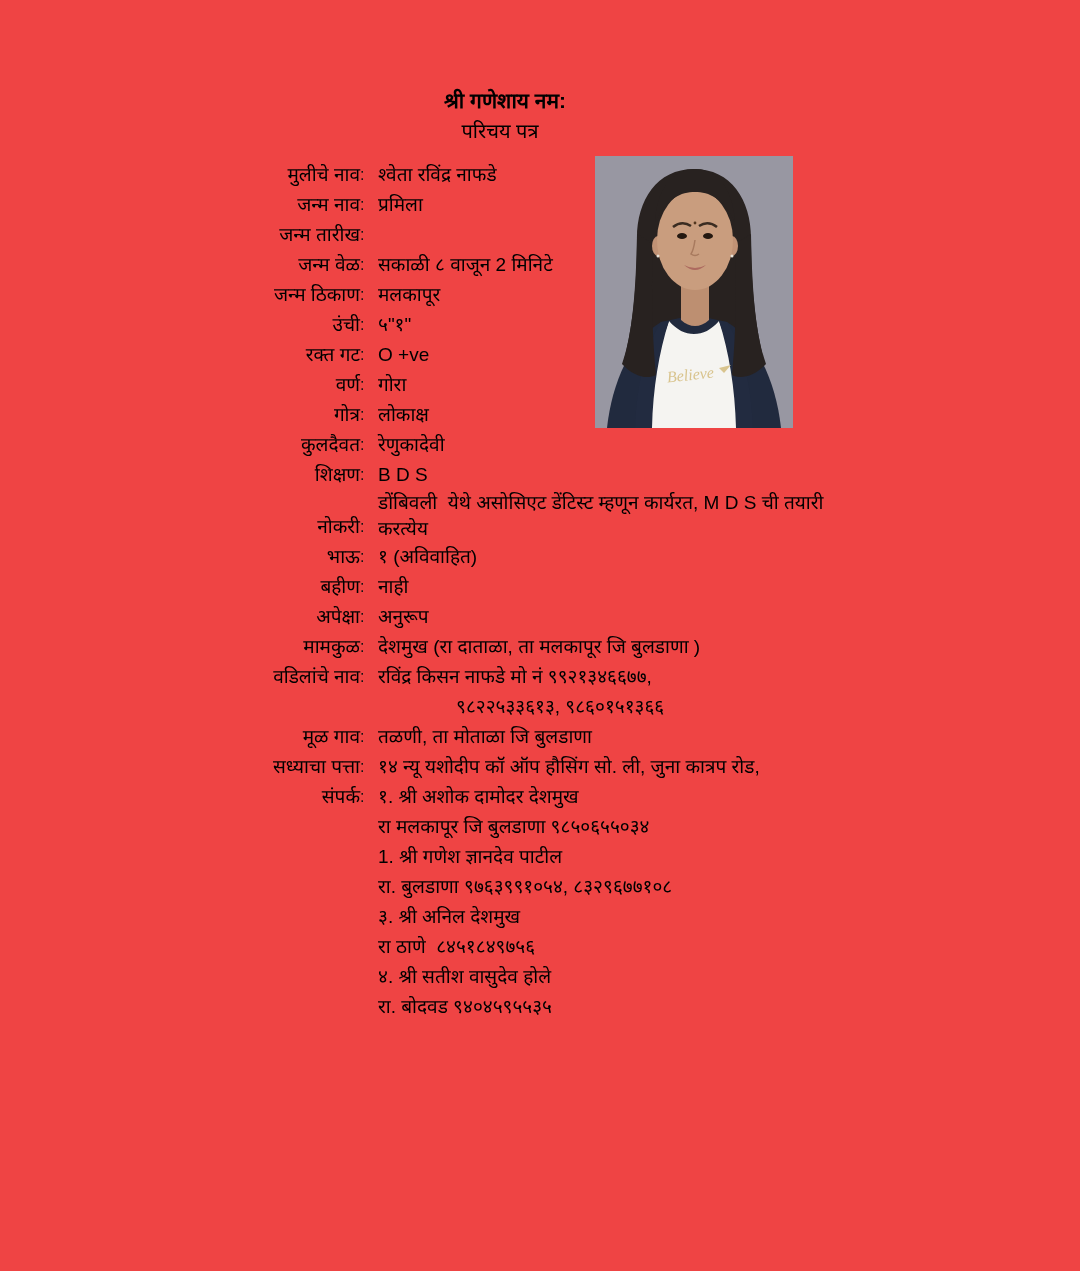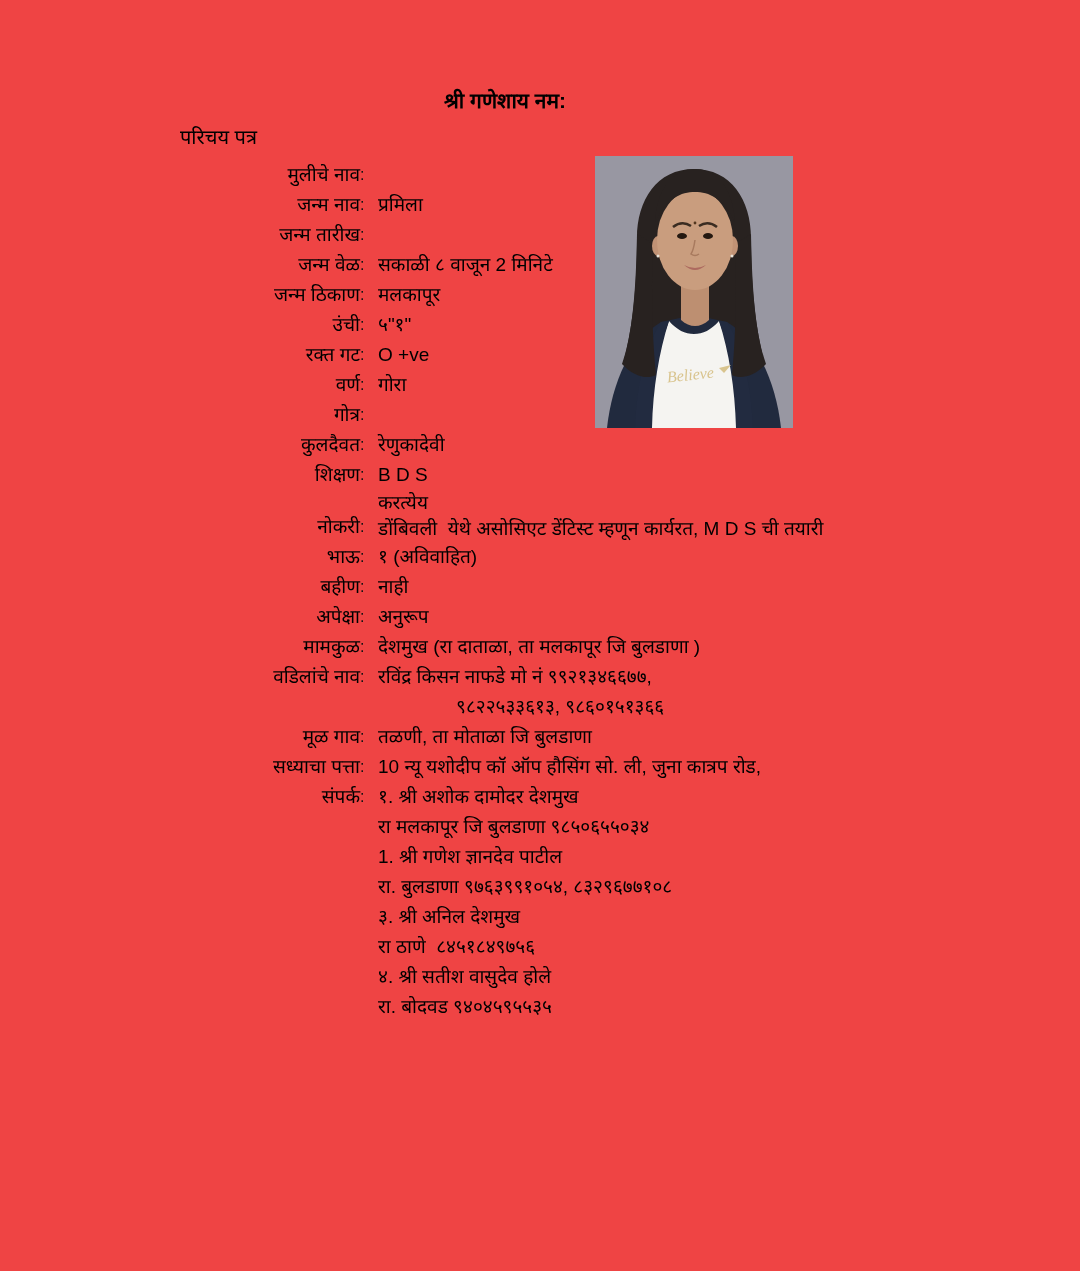--- a/index.html
+++ b/index.html
@@ -9,22 +9,22 @@
     color: #000000;
     font-family: "Liberation Sans", "DejaVu Sans", sans-serif;
   }
   .doc { position: relative; width: 1080px; height: 1271px; overflow: hidden; background:#ef4444;padding-left:30px; }
 
   .title {
     position: absolute; top: 88px; left: 180px; width: 650px;
     text-align: center; font-size: 21px; font-weight: bold; line-height: 26px;
   }
   .subtitle {
-    position: absolute; top: 124px; left: 180px; width: 640px;
-    text-align: left; font-size: 20px; line-height: 26px;
+    position: absolute; top: 118px; left: 180px; width: 640px;
+    text-align: center; font-size: 20px; line-height: 26px;
   }
 
   .bio { position: absolute; top: 160px; left: 200px; width: 680px; }
   .row { display: flex; align-items: flex-start; }
   .row.align-end { align-items: flex-end; }
   .lbl { flex: none; width: 160px; font-size: 19px; line-height: 30px; text-align: right; }
   .sep { flex: none; width: 18px; font-size: 16px; line-height: 30px; color: #111; }
   .val { flex: 1 1 auto; min-width: 0; }
   .line { font-size: 19px; line-height: 30px; white-space: pre-wrap; }
   .row.align-end .line { line-height: 26px; }
@@ -87,20 +87,23 @@
       <text x="96" y="224" text-anchor="middle" font-size="16" font-style="italic" font-family="Liberation Serif, serif" fill="#d9c48e" transform="rotate(-6 96 224)">Believe</text>
       <path d="M124,212 l12,-3 l-7,8 z" fill="#d9c48e"></path>
     </svg>
   </div>
 
   <div class="bio">
 
     <div class="row">
       <div class="lbl">मुलीचे नाव</div>
       <div class="sep">:</div>
+      <div class="val">
+          <div class="line">श्वेता रविंद्र नाफडे</div>
+        </div>
     </div>
 
     <div class="row">
       <div class="lbl">जन्म नाव</div>
       <div class="sep">:</div>
       <div class="val">
           <div class="line">प्रमिला</div>
         </div>
     </div>
 
@@ -145,20 +148,23 @@
       <div class="lbl">वर्ण</div>
       <div class="sep">:</div>
       <div class="val">
           <div class="line">गोरा</div>
         </div>
     </div>
 
     <div class="row">
       <div class="lbl">गोत्र</div>
       <div class="sep">:</div>
+      <div class="val">
+          <div class="line">लोकाक्ष</div>
+        </div>
     </div>
 
     <div class="row">
       <div class="lbl">कुलदैवत</div>
       <div class="sep">:</div>
       <div class="val">
           <div class="line">रेणुकादेवी</div>
         </div>
     </div>
 
@@ -167,22 +173,22 @@
       <div class="sep">:</div>
       <div class="val">
           <div class="line">B D S</div>
         </div>
     </div>
 
     <div class="row align-end">
       <div class="lbl">नोकरी</div>
       <div class="sep">:</div>
       <div class="val">
+        <div class="line">डोंबिवली  येथे असोसिएट डेंटिस्ट म्हणून कार्यरत, M D S ची तयारी</div>
         <div class="line">करत्येय</div>
-        <div class="line">डोंबिवली  येथे असोसिएट डेंटिस्ट म्हणून कार्यरत, M D S ची तयारी</div>
       </div>
     </div>
 
     <div class="row">
       <div class="lbl">भाऊ</div>
       <div class="sep">:</div>
       <div class="val">
           <div class="line">१ (अविवाहित)</div>
         </div>
     </div>
@@ -225,21 +231,21 @@
       <div class="sep">:</div>
       <div class="val">
           <div class="line">तळणी, ता मोताळा जि बुलडाणा</div>
         </div>
     </div>
 
     <div class="row">
       <div class="lbl">सध्याचा पत्ता</div>
       <div class="sep">:</div>
       <div class="val">
-        <div class="line">10 न्यू यशोदीप कॉ ऑप हौसिंग सो. ली, जुना कात्रप रोड,</div>
+        <div class="line">१४ न्यू यशोदीप कॉ ऑप हौसिंग सो. ली, जुना कात्रप रोड,</div>
       </div>
     </div>
 
     <div class="row">
       <div class="lbl">संपर्क</div>
       <div class="sep">:</div>
       <div class="val">
         <div class="line">१. श्री अशोक दामोदर देशमुख</div>
         <div class="line">रा मलकापूर जि बुलडाणा ९८५०६५५०३४</div>
         <div class="line">1. श्री गणेश ज्ञानदेव पाटील</div>

